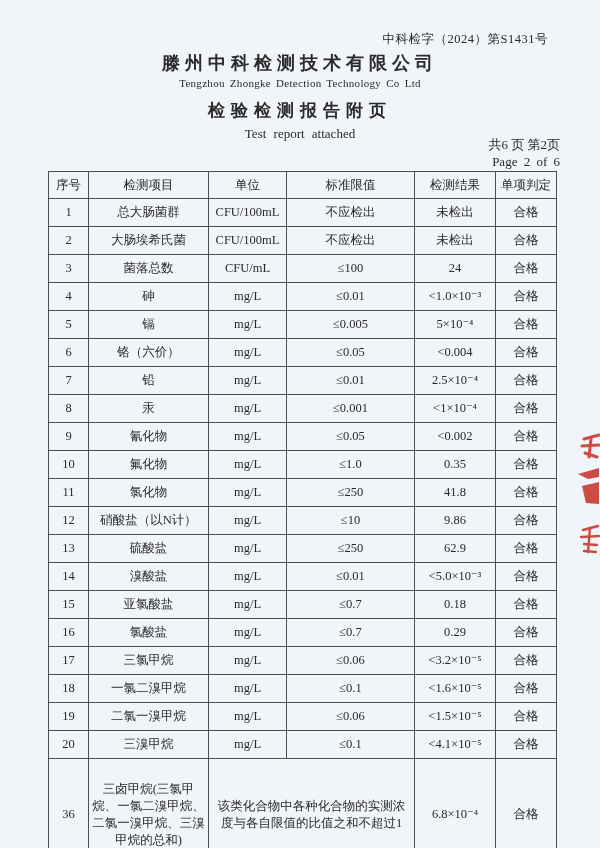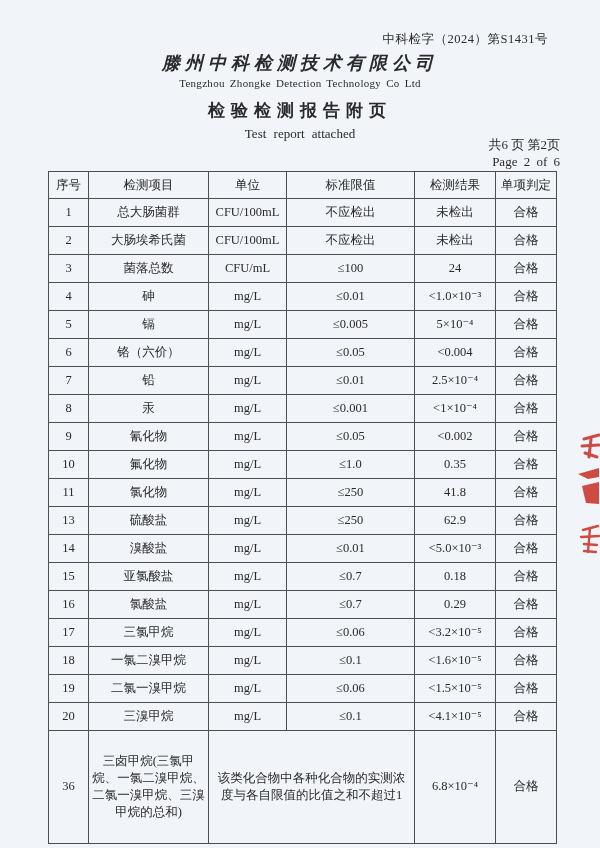--- a/index.html
+++ b/index.html
@@ -8,21 +8,21 @@
   html,body{margin:0;padding:0;}
   body{
     width:600px;height:848px;position:relative;overflow:hidden;
     background:var(--paper);
     color:var(--ink);
     font-family:"Liberation Serif","DejaVu Serif",serif;
   }
   .abs{position:absolute;}
   .report-no{top:31px;right:52px;font-size:12.5px;letter-spacing:.5px;}
   .center{left:0;width:100%;text-align:center;}
-  .company-cn{top:51px;font-size:18px;font-weight:bold;letter-spacing:5px;font-style:italic;}
+  .company-cn{top:51px;font-size:18px;font-weight:bold;letter-spacing:5px;}
   .company-en{top:77px;font-size:11px;letter-spacing:.3px;word-spacing:2px;}
   .title-cn{top:99px;font-size:17px;font-weight:bold;letter-spacing:6px;}
   .title-en{top:126px;font-size:13px;word-spacing:4px;}
   .pages{top:137px;right:40px;text-align:right;font-size:13px;line-height:1.3;}
   .pages div{white-space:nowrap;}
   .pages .en{word-spacing:3px;}
 
   table.results{
     position:absolute;top:171px;left:48px;width:508px;
     border-collapse:collapse;table-layout:fixed;
@@ -162,20 +162,28 @@
       </tr>
       <tr>
         <td>11</td>
         <td>氯化物</td>
         <td>mg/L</td>
         <td>≤250</td>
         <td>41.8</td>
         <td>合格</td>
       </tr>
       <tr>
+        <td>12</td>
+        <td>硝酸盐（以N计）</td>
+        <td>mg/L</td>
+        <td>≤10</td>
+        <td>9.86</td>
+        <td>合格</td>
+      </tr>
+      <tr>
         <td>13</td>
         <td>硫酸盐</td>
         <td>mg/L</td>
         <td>≤250</td>
         <td>62.9</td>
         <td>合格</td>
       </tr>
       <tr>
         <td>14</td>
         <td>溴酸盐</td>

